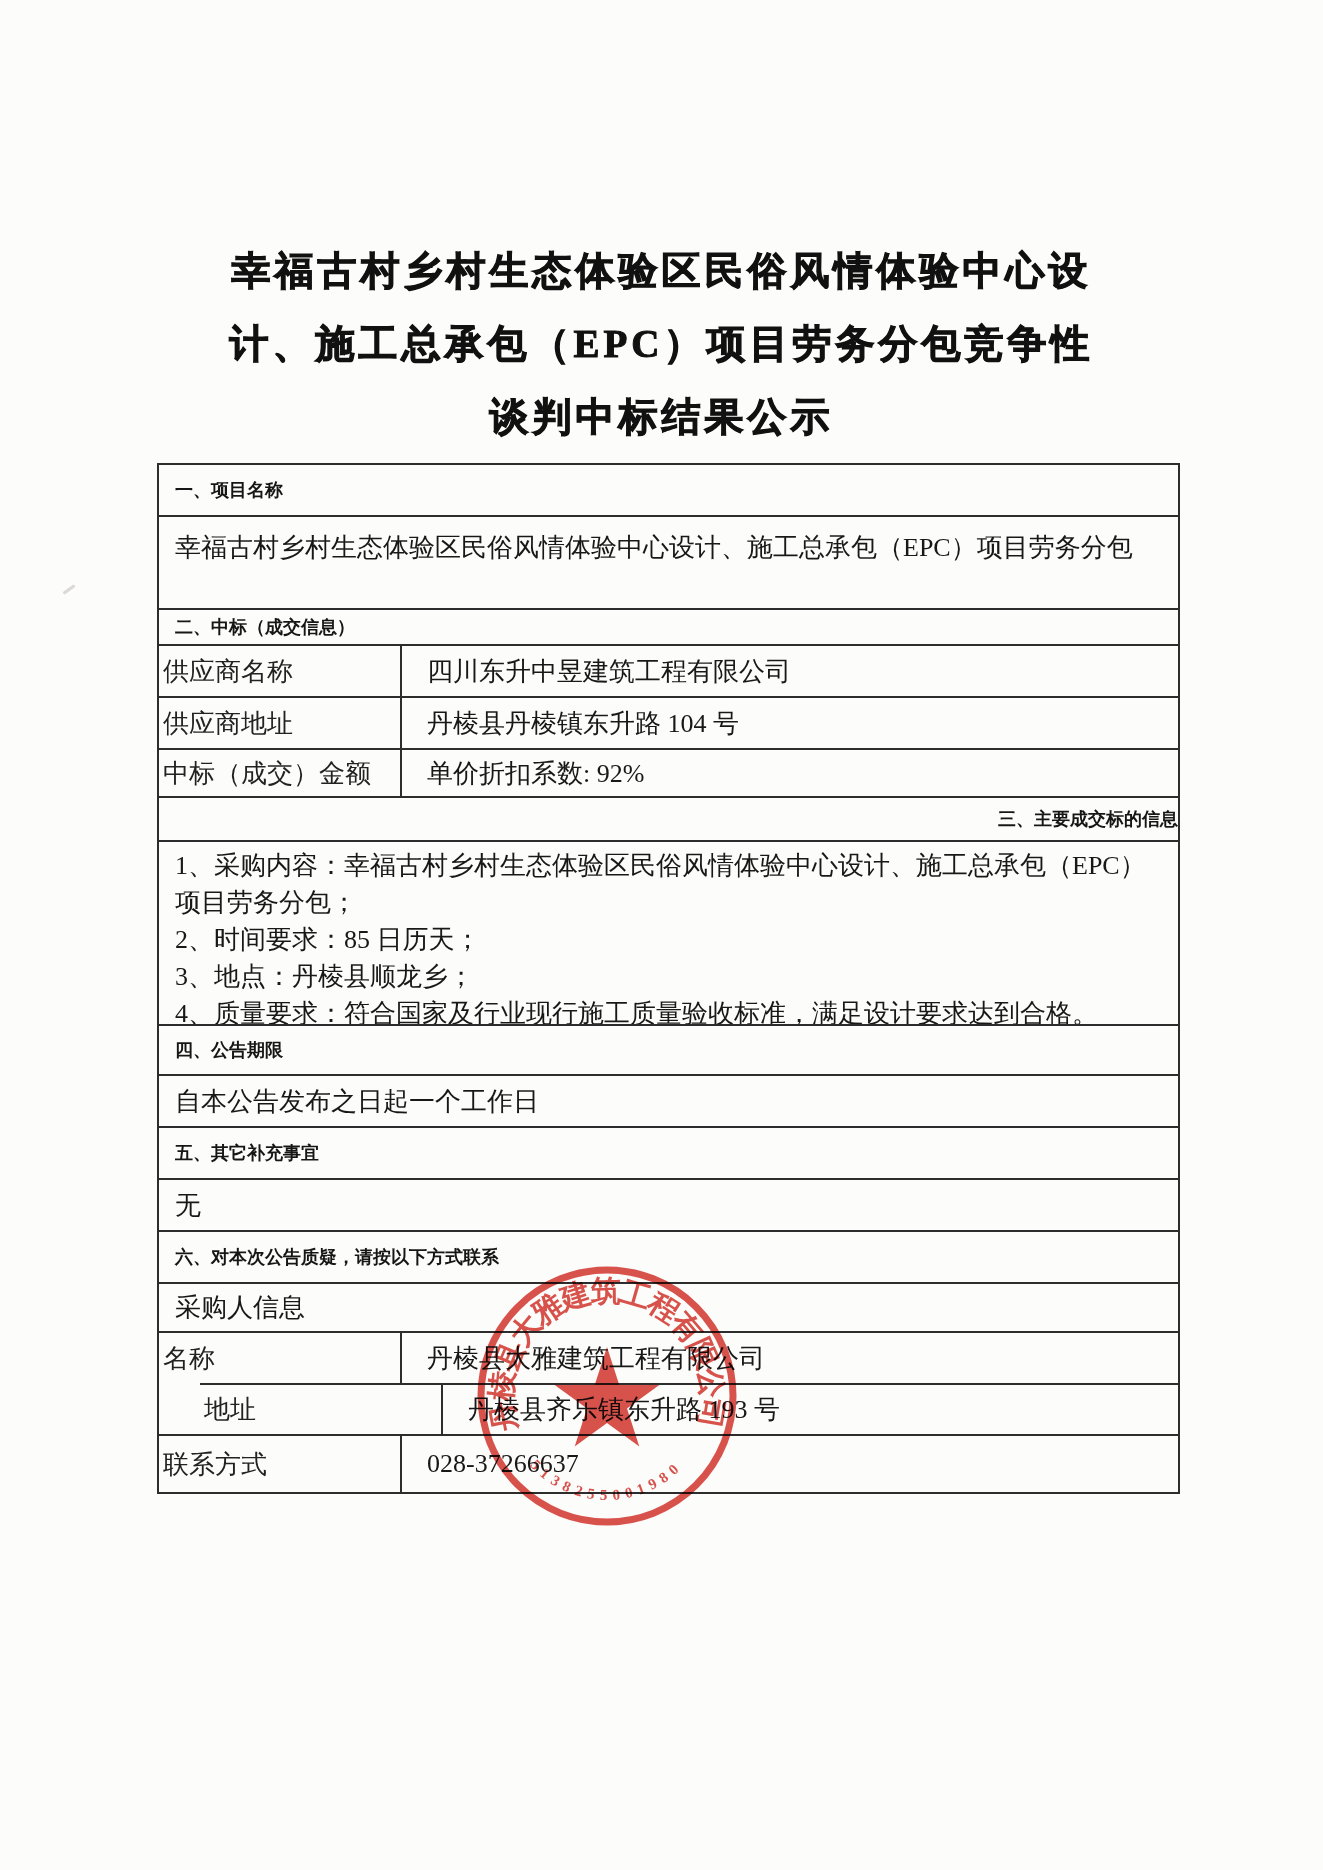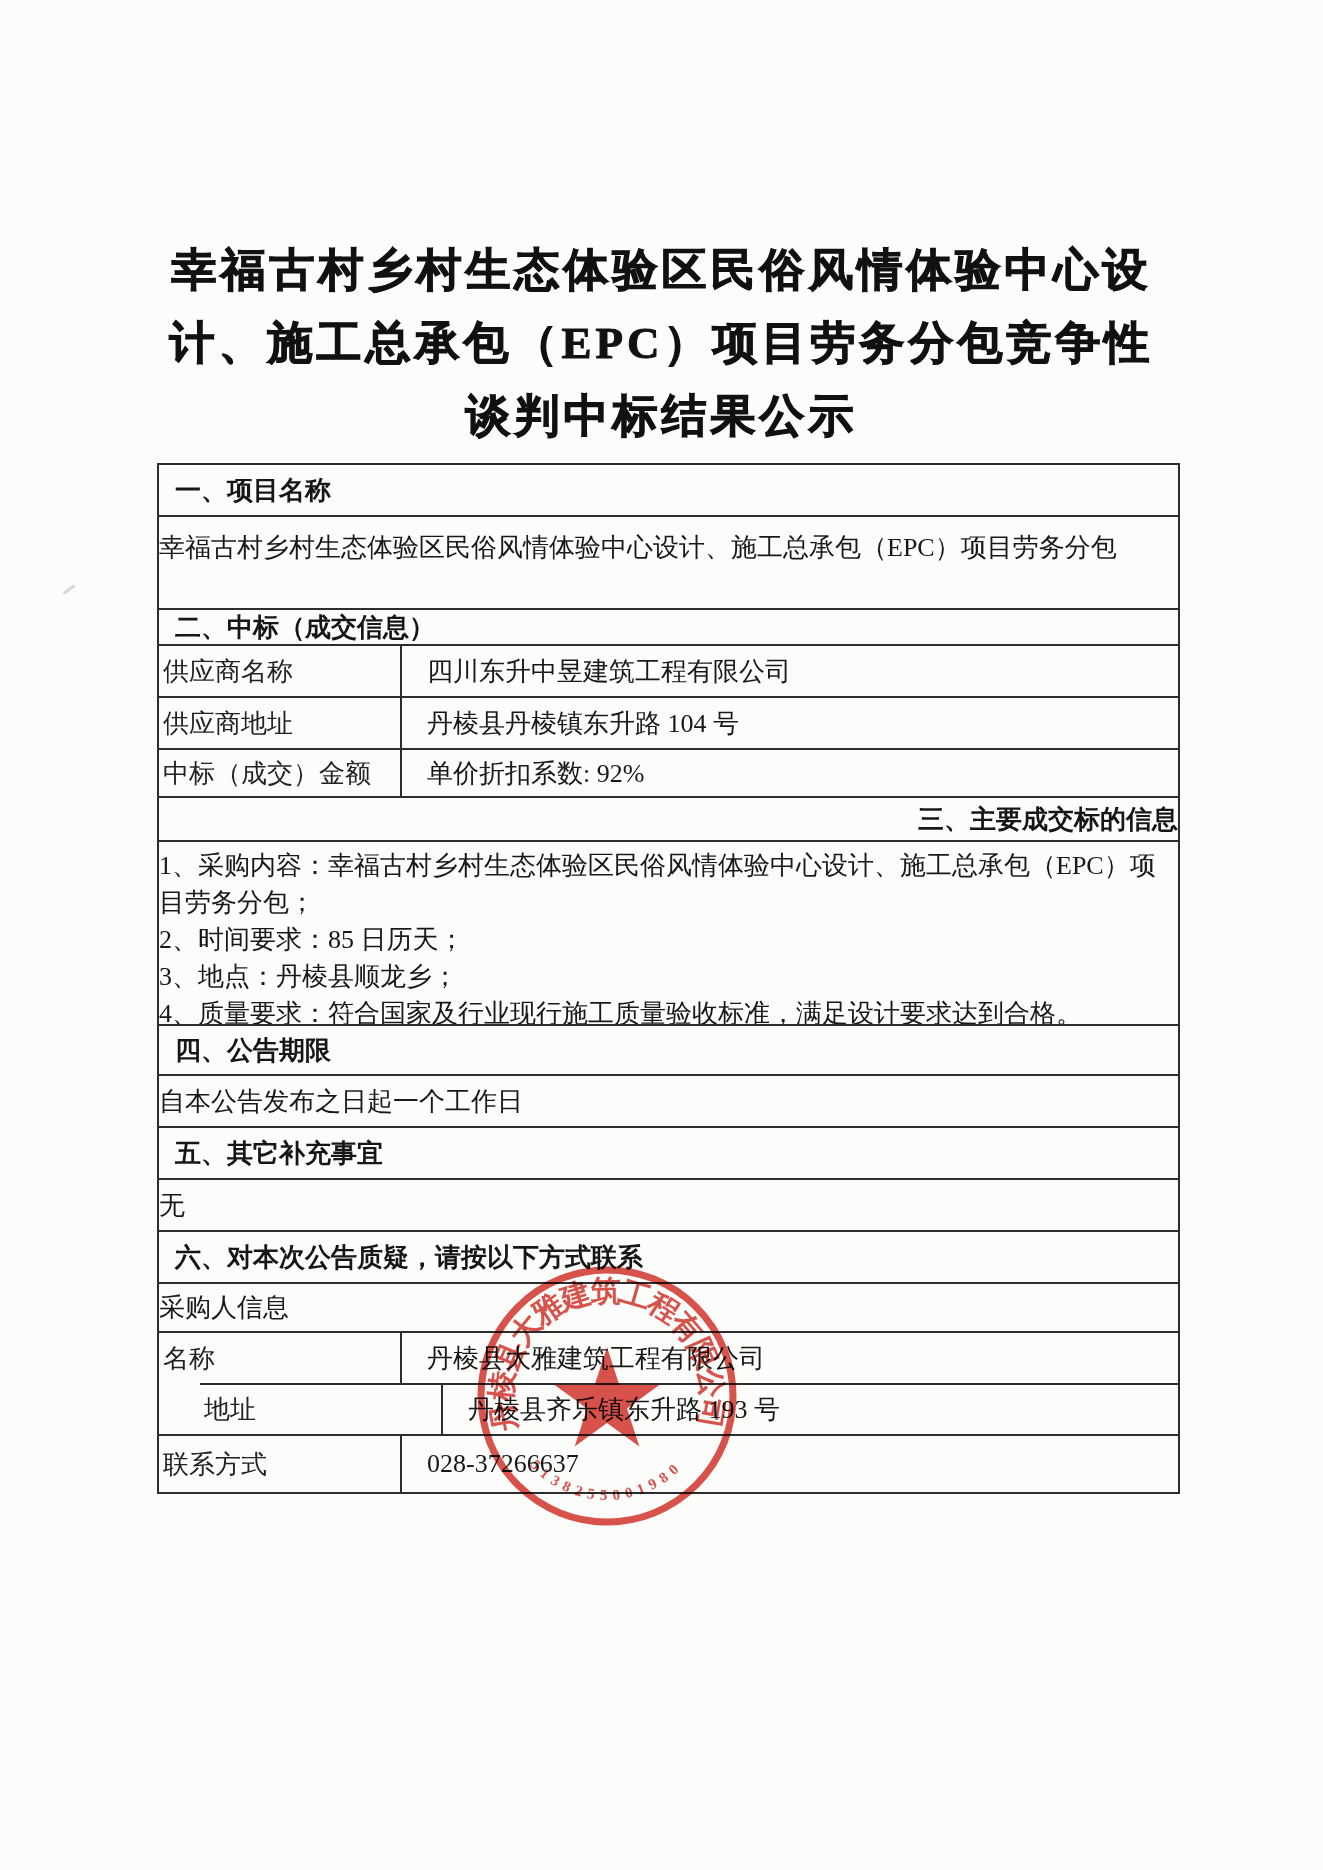--- a/index.html
+++ b/index.html
@@ -11,59 +11,59 @@
     overflow:hidden;
     color:#1e1e1e;
     font-family:"Liberation Serif","DejaVu Serif",serif;
   }
   
   .title-block{
     position:absolute;top:234px;left:0;width:100%;
     text-align:center;
     font-family:"Liberation Serif","DejaVu Serif",serif;
     font-weight:700;
-    font-size:45px;
+    font-size:39px;
     letter-spacing:4px;
     line-height:73px;
     color:#111;
     -webkit-text-stroke:1px #111;
   }
   
   .doc-table{
     position:absolute;left:157px;top:463px;width:1023px;
     border:2px solid #2d2d2d;
     box-sizing:border-box;
     background:transparent;
     font-size:26px;
   }
   .row{box-sizing:border-box;border-top:2px solid #2d2d2d;position:relative;}
   .row:first-child{border-top:none;}
   .row.hdr{
     display:flex;align-items:center;
     padding-left:16px;
     font-family:"Liberation Sans","DejaVu Sans",sans-serif;
     font-weight:700;
-    font-size:26px;
+    font-size:18px;
     color:#161616;
   }
   .row.kv{display:flex;align-items:stretch;}
   .kv .cell-label{
     width:243px;flex:0 0 243px;
     border-right:2px solid #2d2d2d;
     box-sizing:border-box;
     display:flex;align-items:center;
     padding-left:4px;
     color:#222;
   }
   .kv .cell-value{
     flex:1;display:flex;align-items:center;
     padding-left:25px;
     color:#181818;
   }
-  .row.full{padding-right:18px;color:#181818;}
+  .row.full{padding-left:16px;padding-right:18px;color:#181818;}
   .row.full.vcenter{display:flex;align-items:center;font-family:Liberation Serif, serif;}
   .row.full.vtop{padding-top:13px;}
   .s3-line{line-height:37px;}
   
   .h-r1{height:50px;}
   .h-r2{height:93px;}
   .h-r3{height:36px;}
   .h-r4{height:52px;}
   .h-r5{height:52px;}
   .h-r6{height:48px;}

